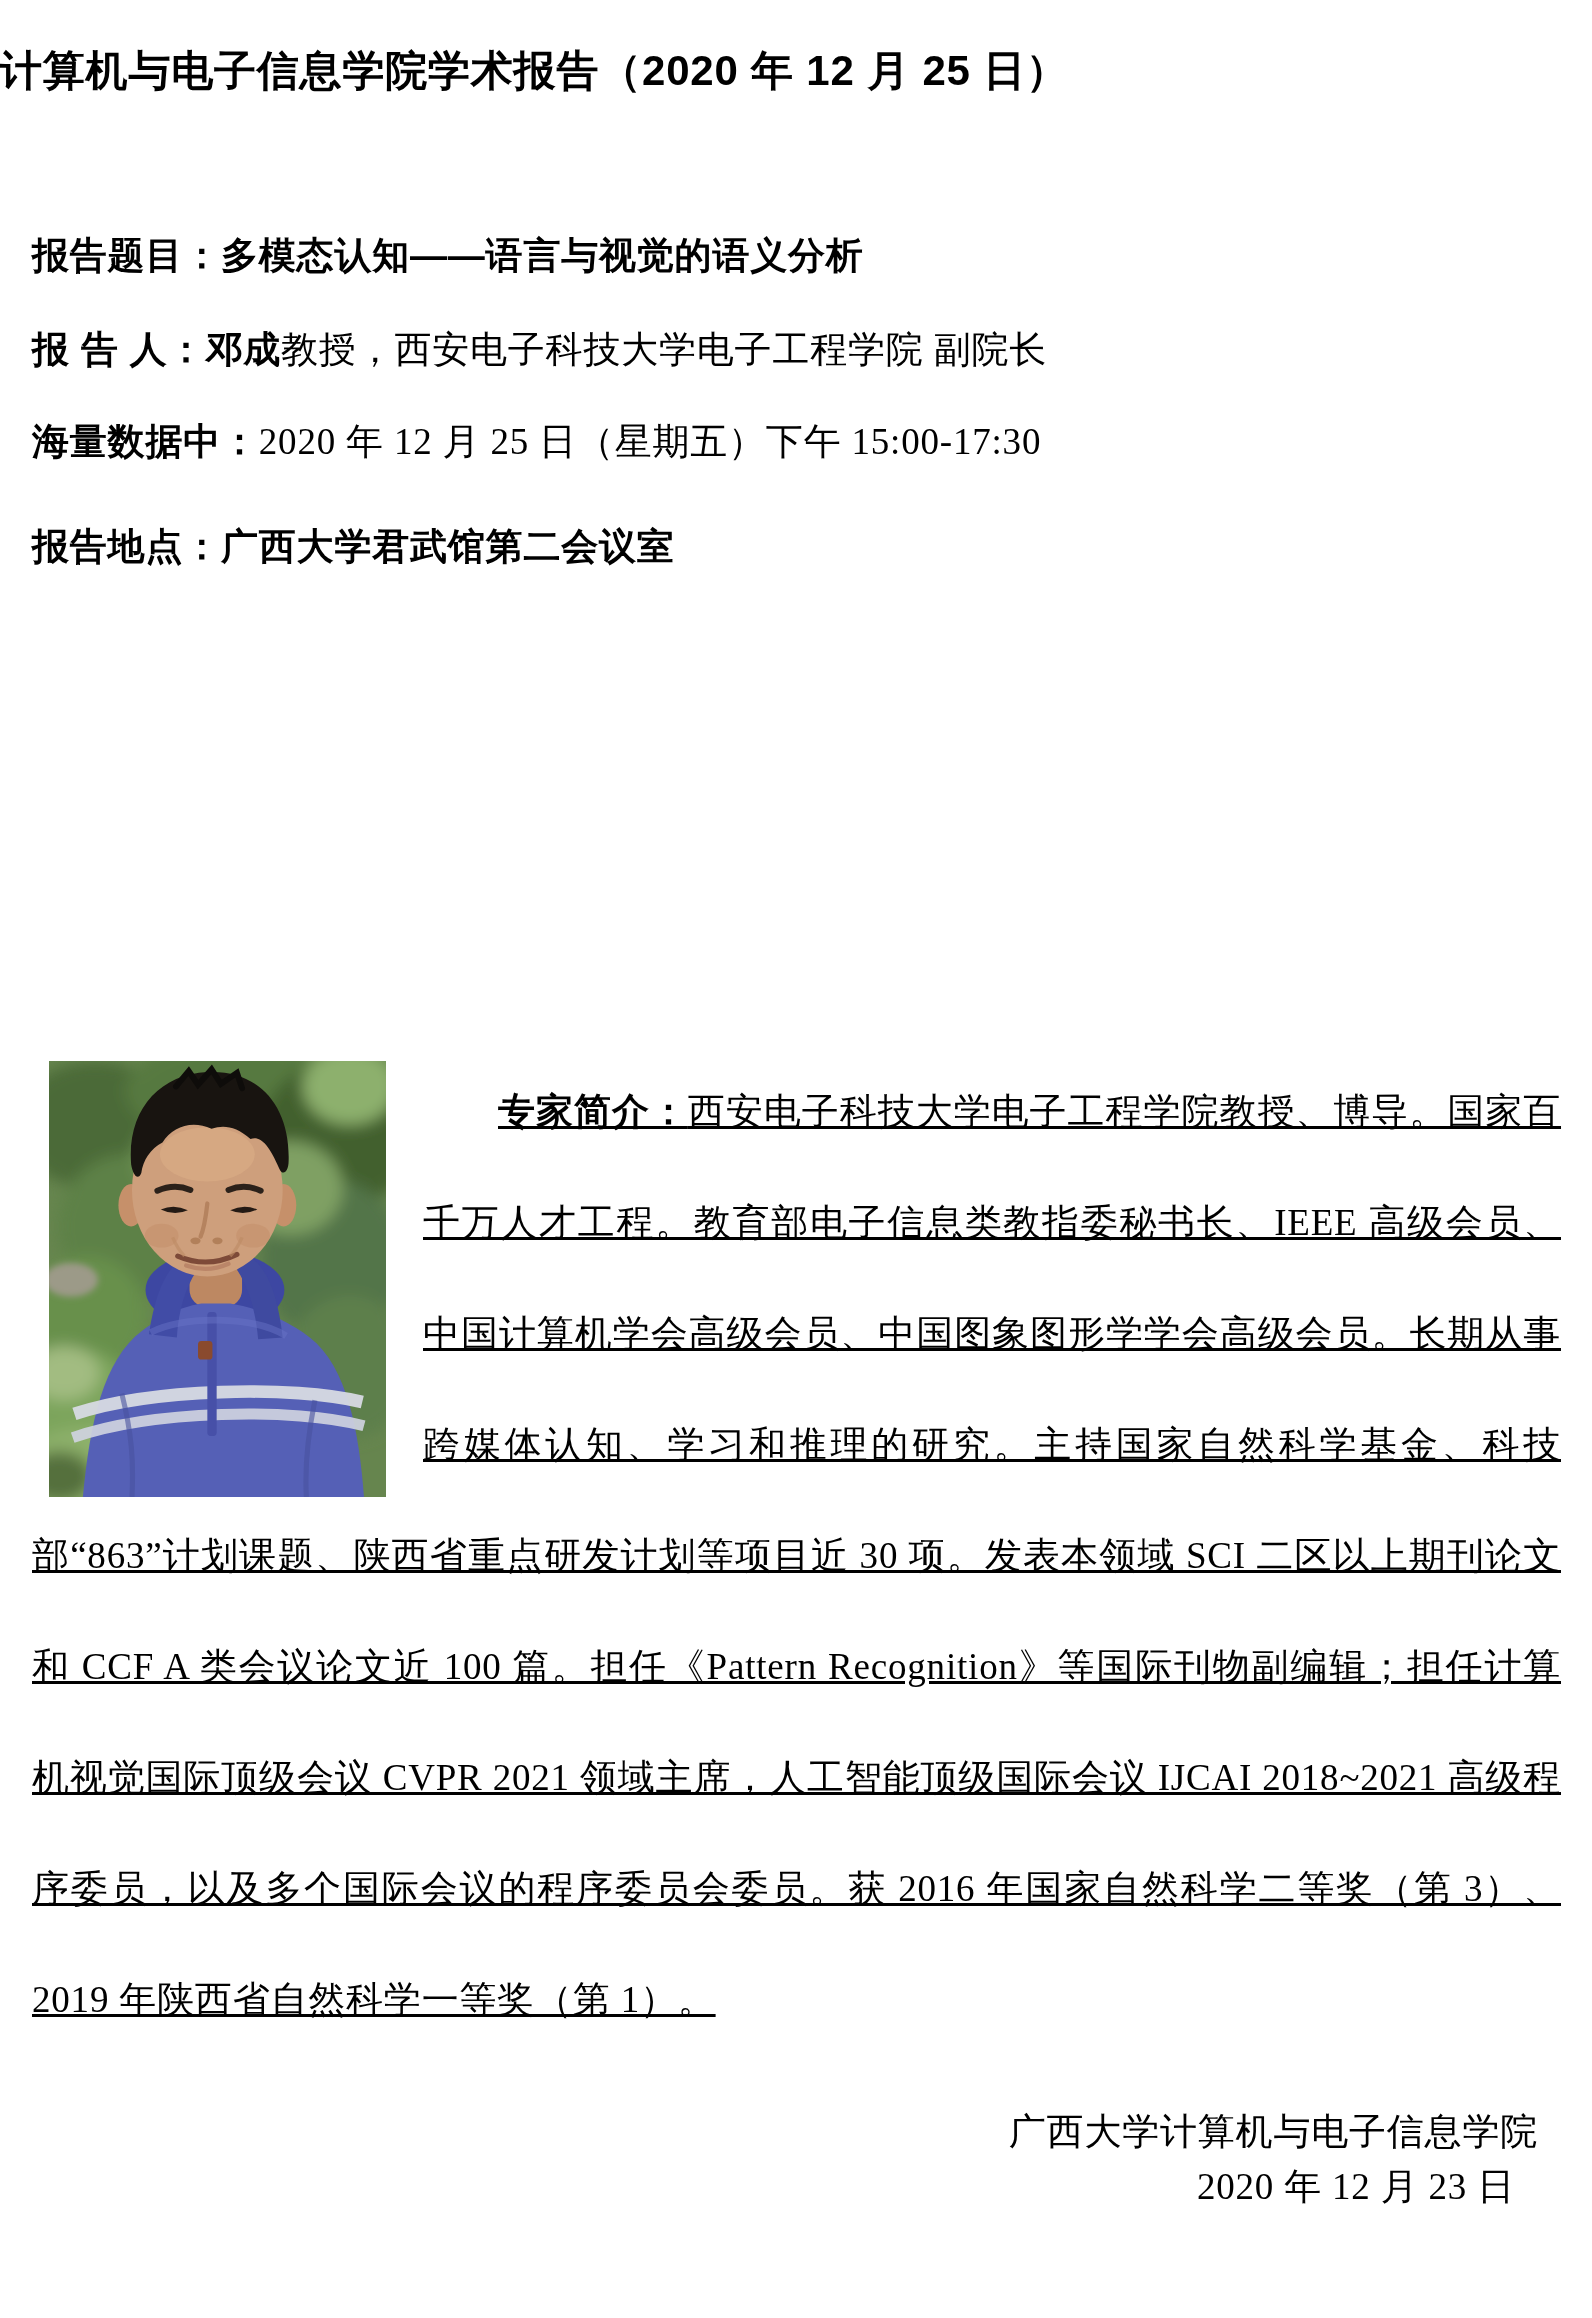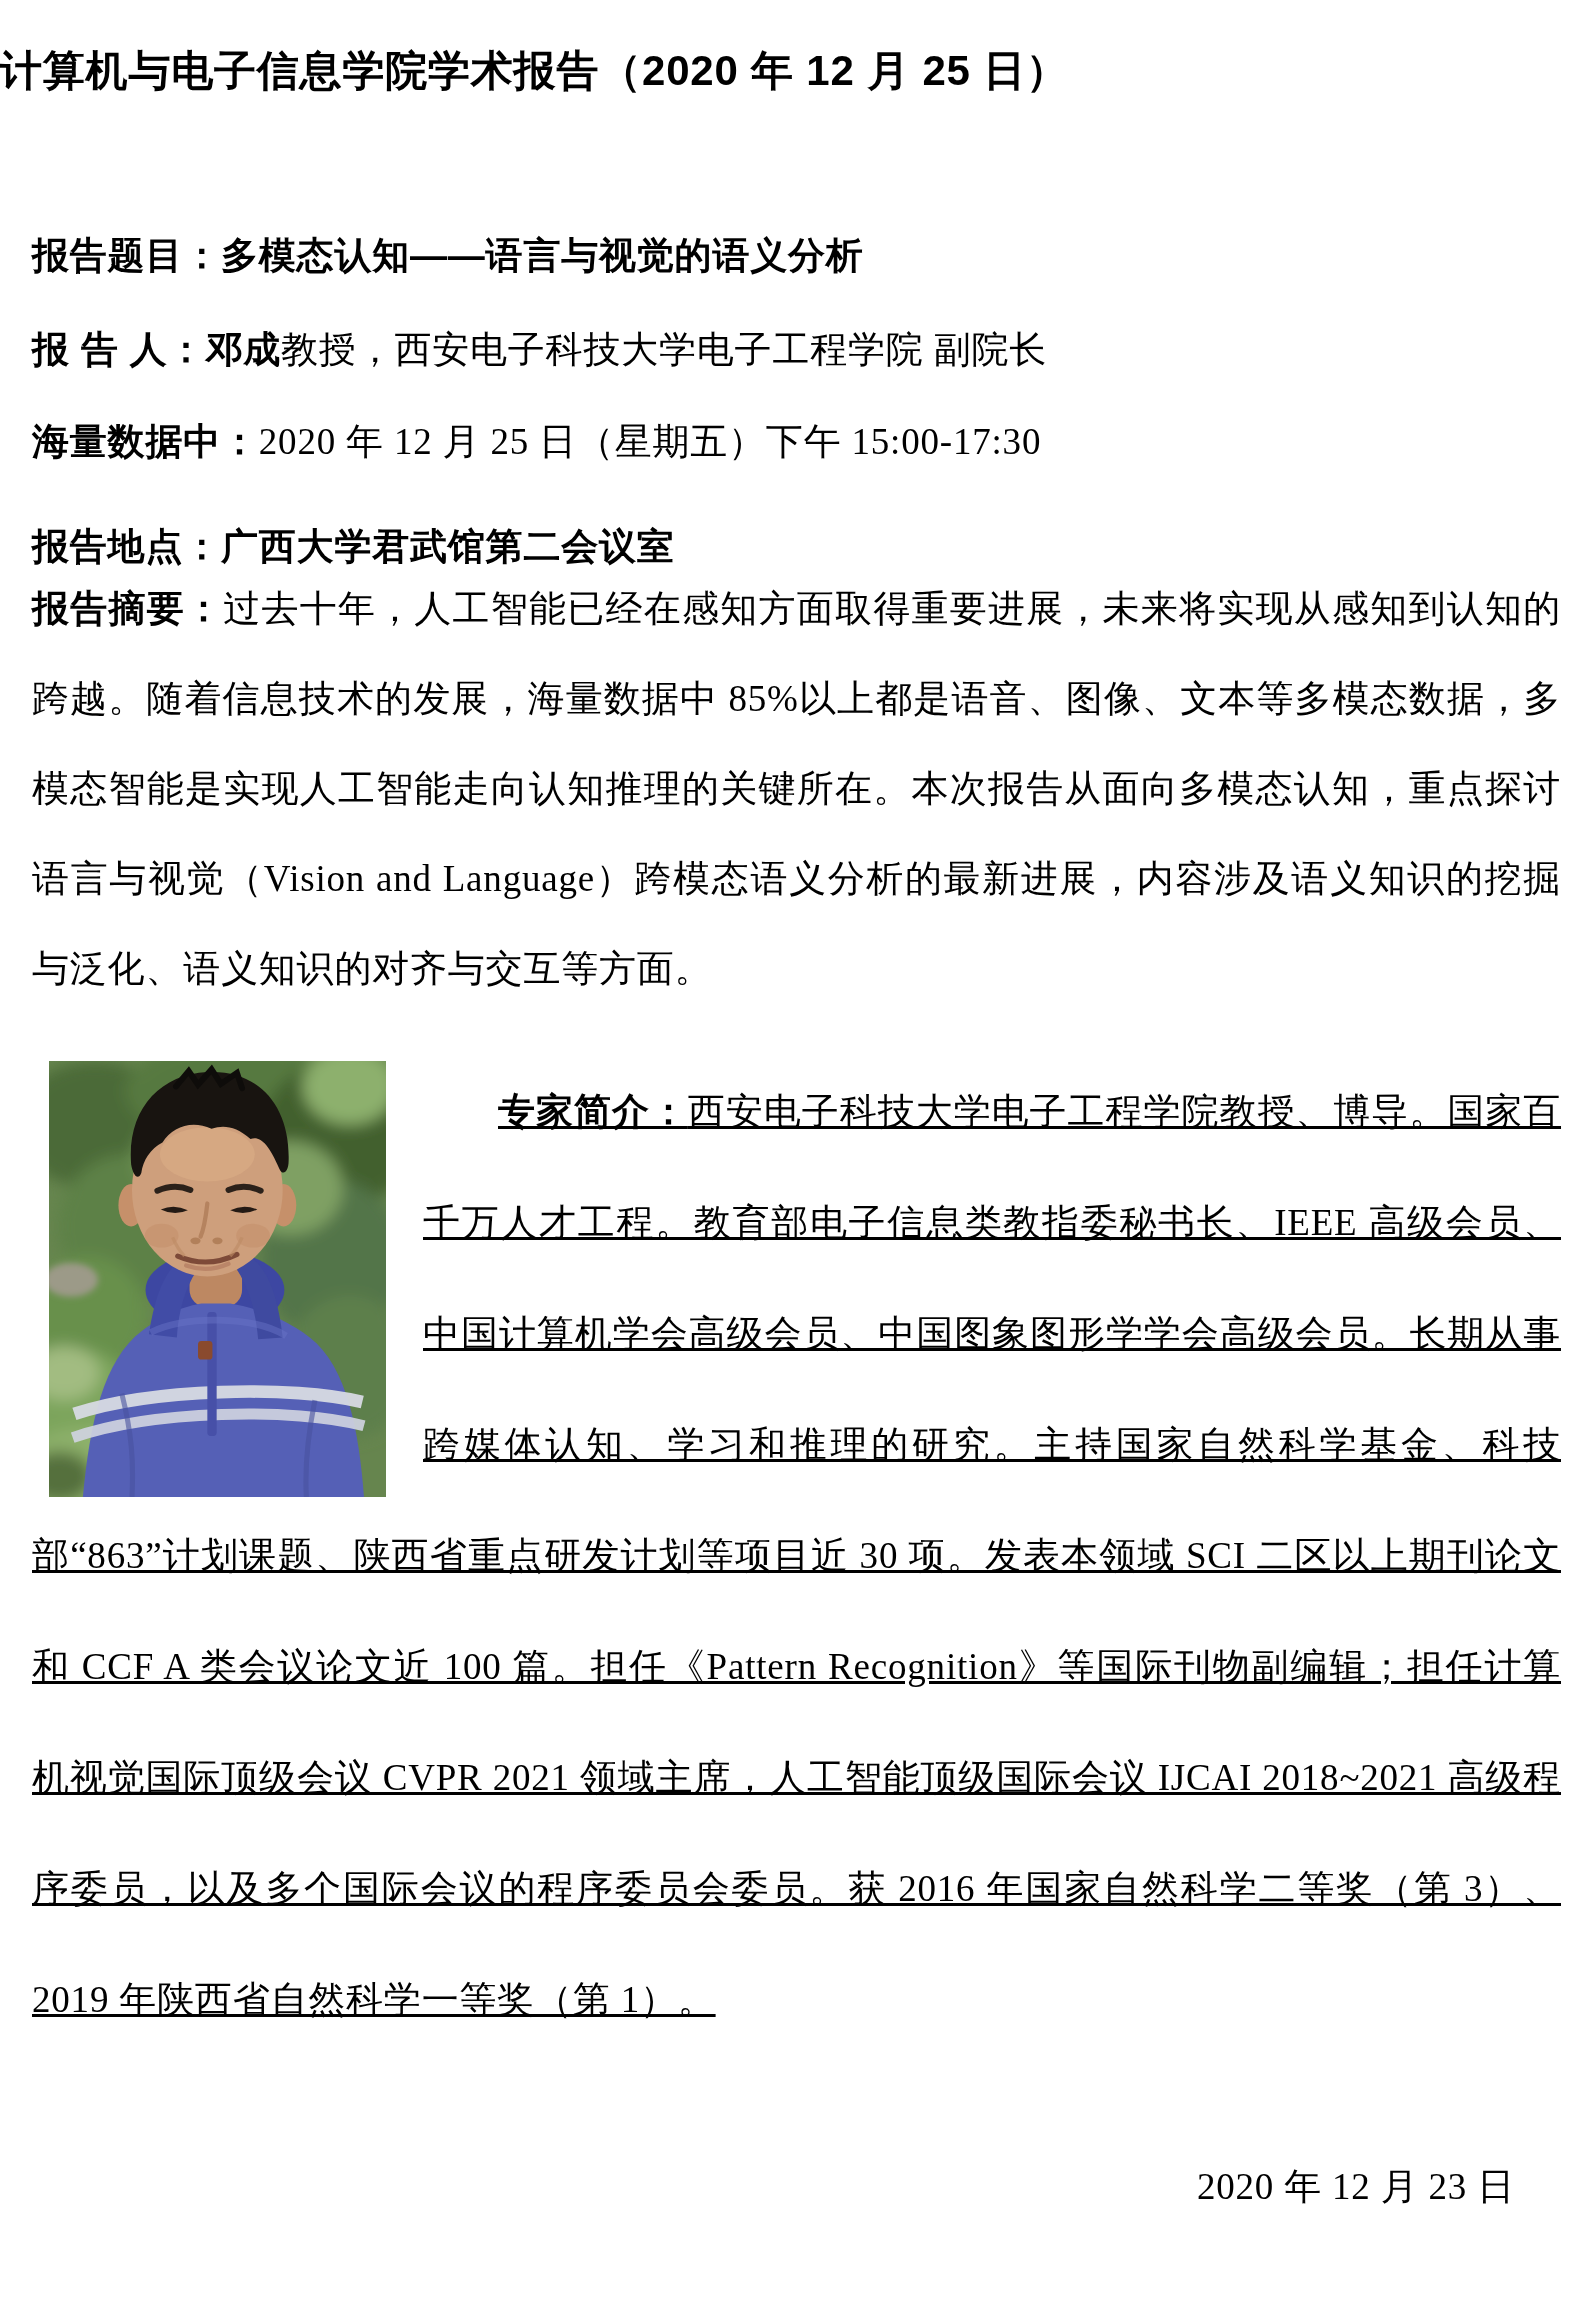--- a/index.html
+++ b/index.html
@@ -51,23 +51,20 @@
   </div>
 
   <div class="line line-time">
     <span class="hei">海量数据中：</span><span>2020 年 12 月 25 日（星期五）下午 15:00-17:30</span>
   </div>
 
   <div class="line line-venue">
     <span class="hei">报告地点：</span><span class="hei">广西大学君武馆第二会议室</span>
   </div>
 
-  <div class="abstract">
-    <p><span class="hei">报告摘要：</span><span>过去十年，人工智能已经在感知方面取得重要进展，未来将实现从感知到认知的跨越。随着信息技术的发展，海量数据中 85%以上都是语音、图像、文本等多模态数据，多模态智能是实现人工智能走向认知推理的关键所在。本次报告从面向多模态认知，重点探讨语言与视觉（Vision and Language）跨模态语义分析的最新进展，内容涉及语义知识的挖掘与泛化、语义知识的对齐与交互等方面。</span></p>
-  </div>
 
   <div class="bio">
 
     <svg class="speaker-photo" viewBox="0 0 398 514" preserveAspectRatio="none" aria-hidden="true">
       <defs>
         <filter id="blur8" x="-30%" y="-30%" width="160%" height="160%">
             <feGaussianBlur stdDeviation="9"></feGaussianBlur>
           </filter>
         <filter id="blur4" x="-30%" y="-30%" width="160%" height="160%">
             <feGaussianBlur stdDeviation="4"></feGaussianBlur>
@@ -133,16 +130,17 @@
         <path d="M 162 241 Q 187 250 212 239" stroke="#b27a5f" stroke-width="5" fill="none" stroke-linecap="round" opacity="0.7"></path>
         <path d="M 146 208 Q 152 222 160 230" stroke="#bd8a64" stroke-width="4" fill="none" opacity="0.6"></path>
         <path d="M 228 208 Q 222 222 214 230" stroke="#bd8a64" stroke-width="4" fill="none" opacity="0.6"></path>
       </g>
     </svg>
 
     <p><span class="hei">专家简介：</span><span>西安电子科技大学电子工程学院教授、博导。国家百千万人才工程。教育部电子信息类教指委秘书长、IEEE 高级会员、中国计算机学会高级会员、中国图象图形学学会高级会员。长期从事跨媒体认知、学习和推理的研究。主持国家自然科学基金、科技部“863”计划课题、陕西省重点研发计划等项目近 30 项。发表本领域 SCI 二区以上期刊论文和 CCF A 类会议论文近 100 篇。担任《Pattern Recognition》等国际刊物副编辑；担任计算机视觉国际顶级会议 CVPR 2021 领域主席，人工智能顶级国际会议 IJCAI 2018~2021 高级程序委员，以及多个国际会议的程序委员会委员。获 2016 年国家自然科学二等奖（第 3）、2019 年陕西省自然科学一等奖（第 1）。</span></p>
   </div>
 
 
+  <div class="sig-org">广西大学计算机与电子信息学院</div>
   <div class="sig-date">2020 年 12 月 23 日</div>
 
 </div>
 
 
 </body></html>

